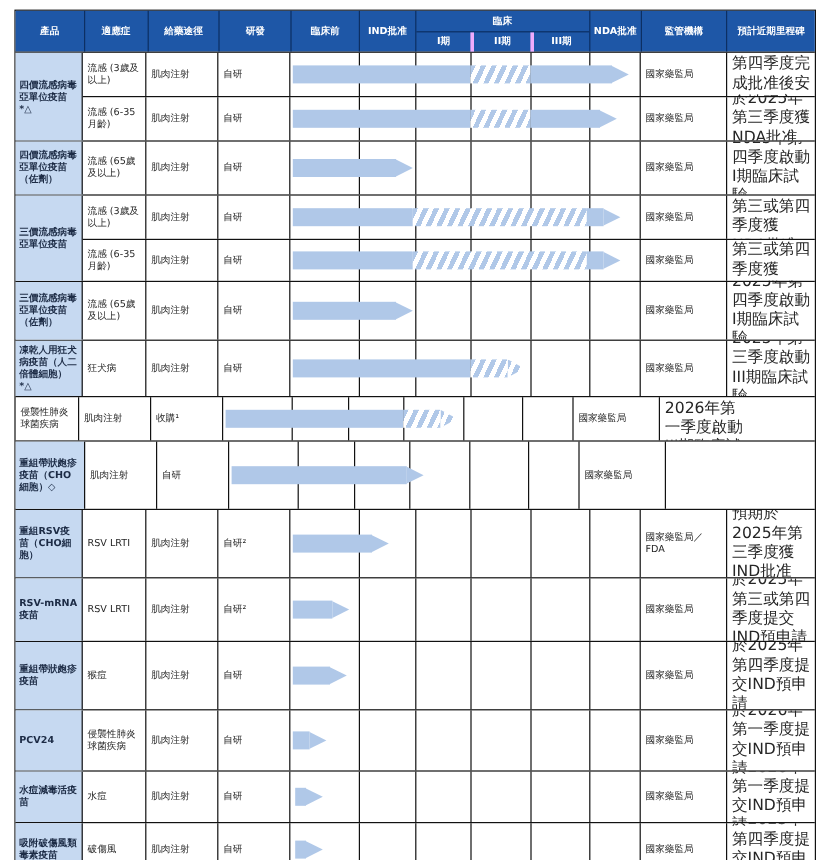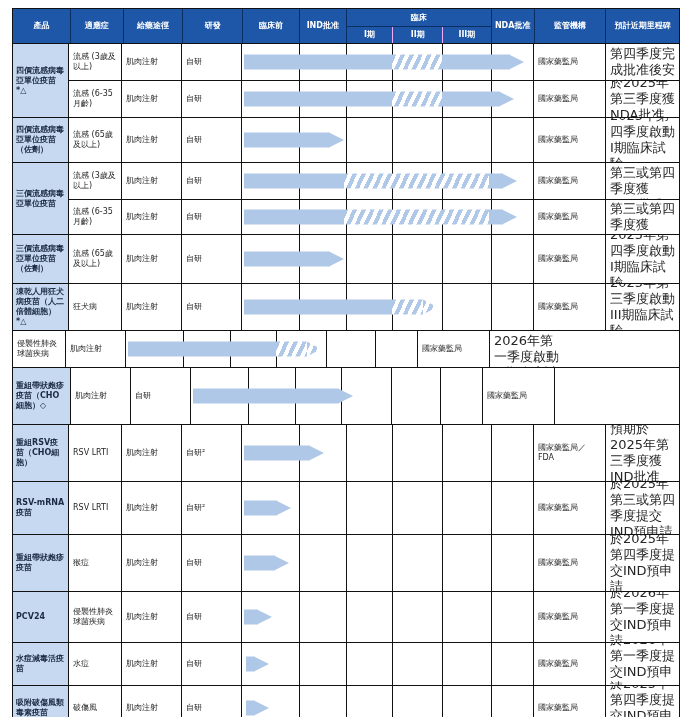--- a/index.html
+++ b/index.html
@@ -8,21 +8,21 @@
   .ptable{position:absolute;left:12px;top:8px;width:668px;border:1px solid #111;box-sizing:border-box;
           font-size:8px;line-height:1.25;}
   
   .hdr{display:flex;height:34px;background:#1e57a7;color:#ffffff;font-weight:700;}
   .hcell{box-sizing:border-box;border-right:1px solid #0c2f63;display:flex;align-items:center;
          justify-content:center;text-align:center;padding:1px 2px;}
   .hgroup{box-sizing:border-box;width:145px;border-right:1px solid #0c2f63;display:flex;flex-direction:column;}
   .hgroup-top{height:17px;display:flex;align-items:center;justify-content:center;border-bottom:1px solid #0c2f63;}
   .hgroup-bottom{flex:1;display:flex;}
   .hsub{box-sizing:border-box;display:flex;align-items:center;justify-content:center;}
-  .hsub + .hsub{border-left:1px solid #f0abfc;}
+  .hsub + .hsub{border-left:3px solid #f0abfc;}
   
   .w-product{width:58px}.w-ind{width:53px}.w-route{width:60px}.w-rnd{width:60px}
   .w-pre{width:57px}.w-indapp{width:47px}.w-p1{width:46px}.w-p2{width:50px}.w-p3{width:49px}
   .w-nda{width:43px}.w-reg{width:72px}.w-mile{width:73px;border-right:none;}
   
   .group{display:flex;border-top:1px solid #111;}
   .product-cell{box-sizing:border-box;width:58px;background:#c6d9f1;border-right:1px solid #111;
                 display:flex;align-items:center;padding:2px 3px;font-weight:700;color:#1c2b45;}
   .subrows{flex:1;display:flex;flex-direction:column;}
   .subrow{display:flex;}
@@ -214,20 +214,21 @@
               <div class="cell c-reg">國家藥監局</div>
               <div class="cell c-mile last">2025年第三季度啟動III期臨床試驗</div>
             </div>
           </div>
         </div>
         <div class="group">
           <div class="subrows">
             <div class="subrow" style="height: 36px;">
               <div class="cell c-ind">侵襲性肺炎球菌疾病</div>
               <div class="cell c-route">肌肉注射</div>
+              <div class="cell c-rnd">收購¹</div>
               <div class="timeline">
                 <div class="vline" style="left: 57px;"></div>
                 <div class="vline" style="left: 104px;"></div>
                 <div class="vline" style="left: 150px;"></div>
                 <div class="vline" style="left: 200px;"></div>
                 <div class="vline" style="left: 249px;"></div>
                 <div class="seg solid" style="left: 2px; width: 148px;"></div>
                 <div class="seg hatch" style="left: 150px; width: 31px;"></div>
                 <div class="tip-hatch" style="left: 181px;"></div>
               </div>

